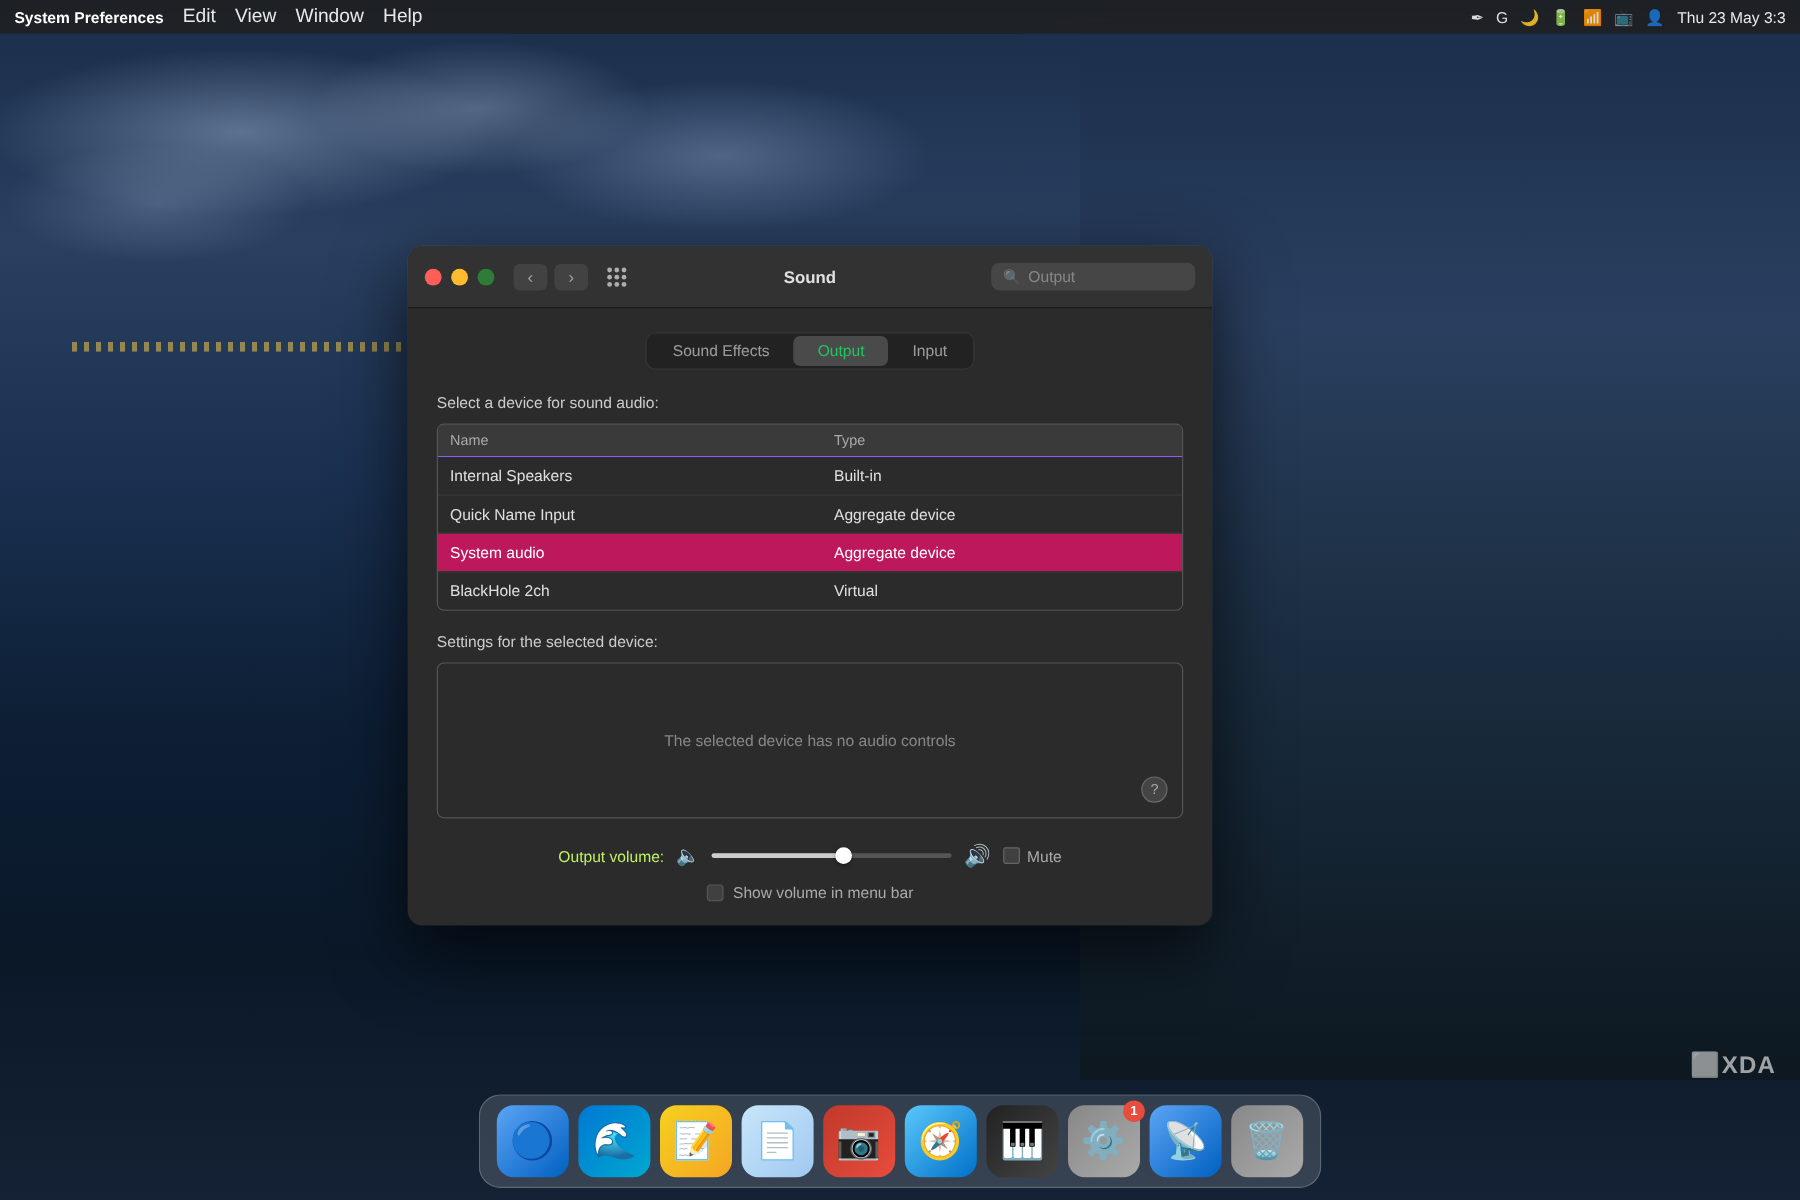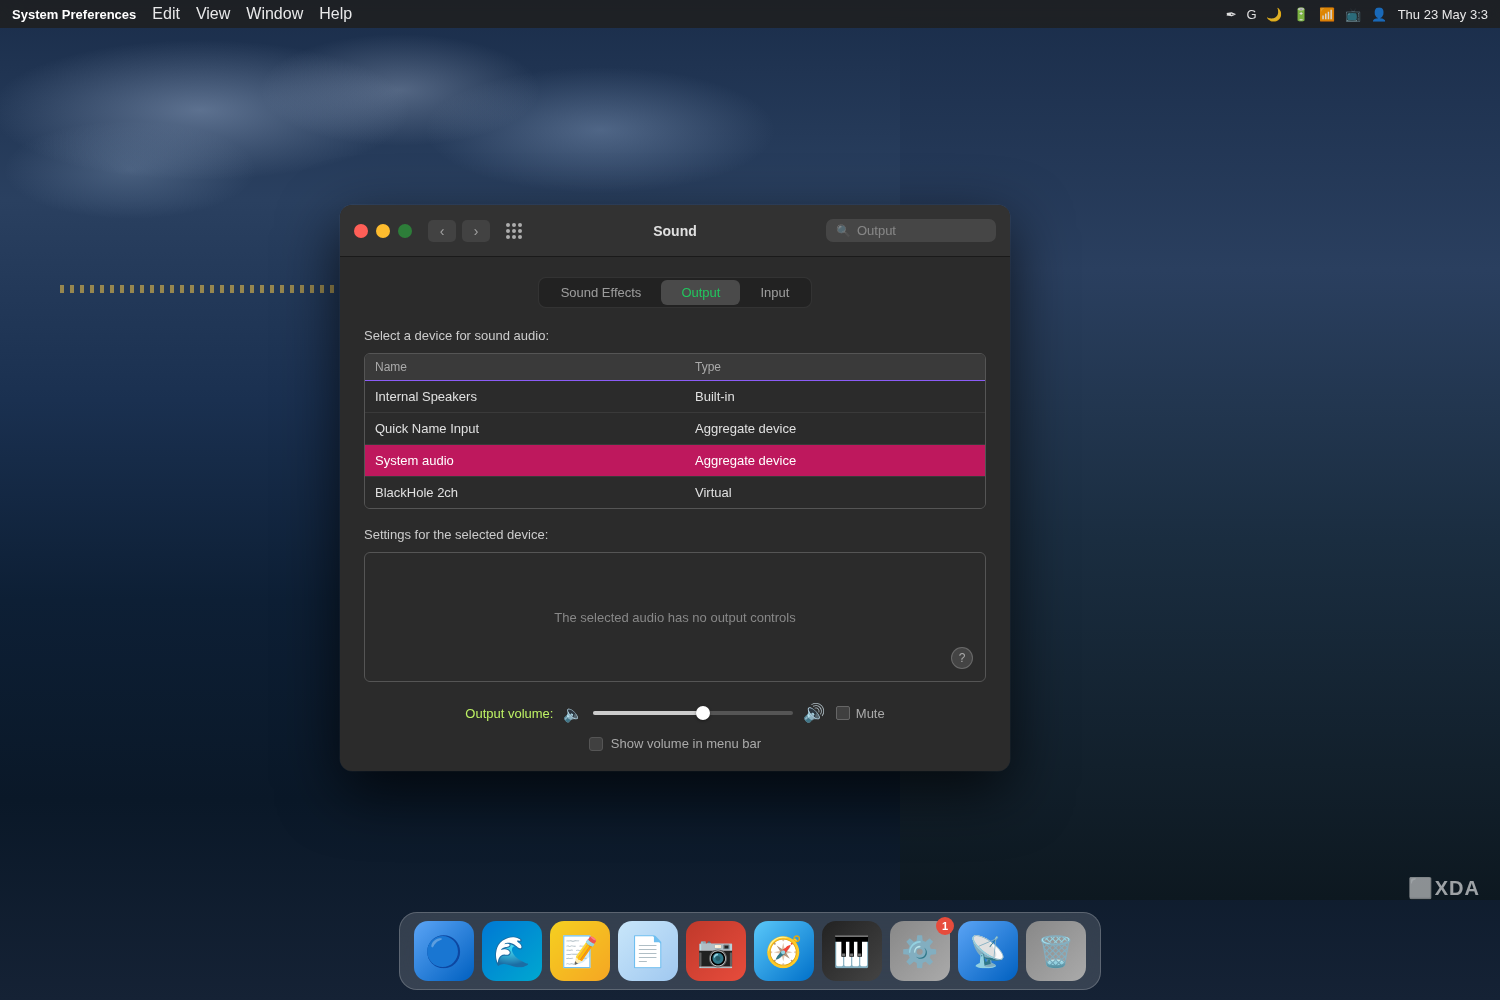--- a/index.html
+++ b/index.html
@@ -635,21 +635,21 @@
       </div>
       <div class="table-row">
         <div class="row-name">BlackHole 2ch</div>
         <div class="row-type">Virtual</div>
       </div>
     </div>
 
     <div class="settings-label">Settings for the selected device:</div>
 
     <div class="settings-section">
-      <div class="no-controls-msg">The selected audio has no output controls</div>
+      <div class="no-controls-msg">The selected device has no audio controls</div>
       <div class="help-btn">?</div>
     </div>
 
     <div class="volume-row">
       <span class="volume-label">Output volume:</span>
       <span class="volume-icon-low">🔈</span>
       <div class="volume-slider-track">
         <div class="volume-slider-fill"></div>
         <div class="volume-slider-thumb"></div>
       </div>

